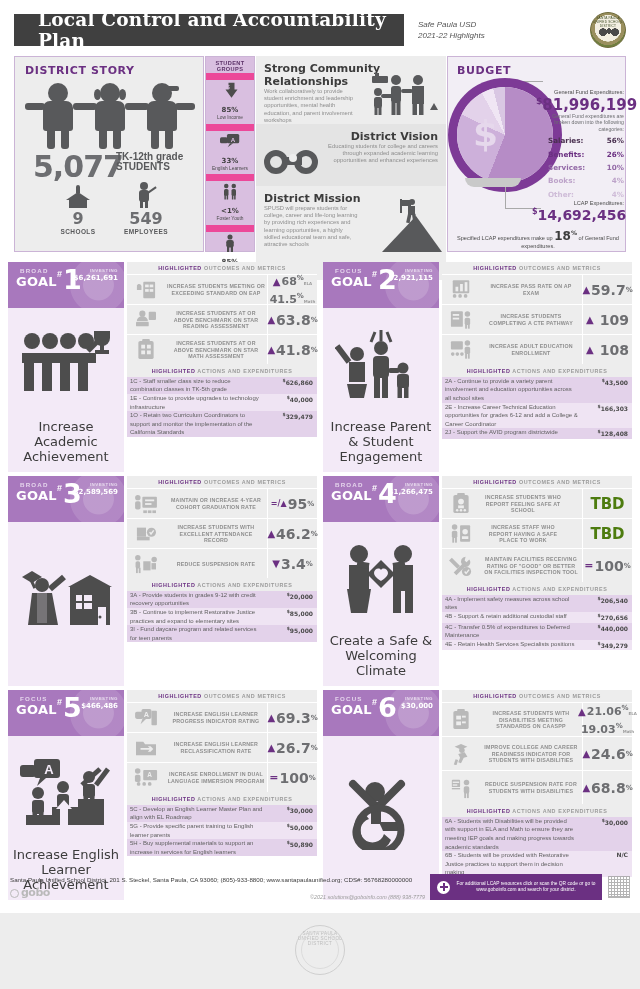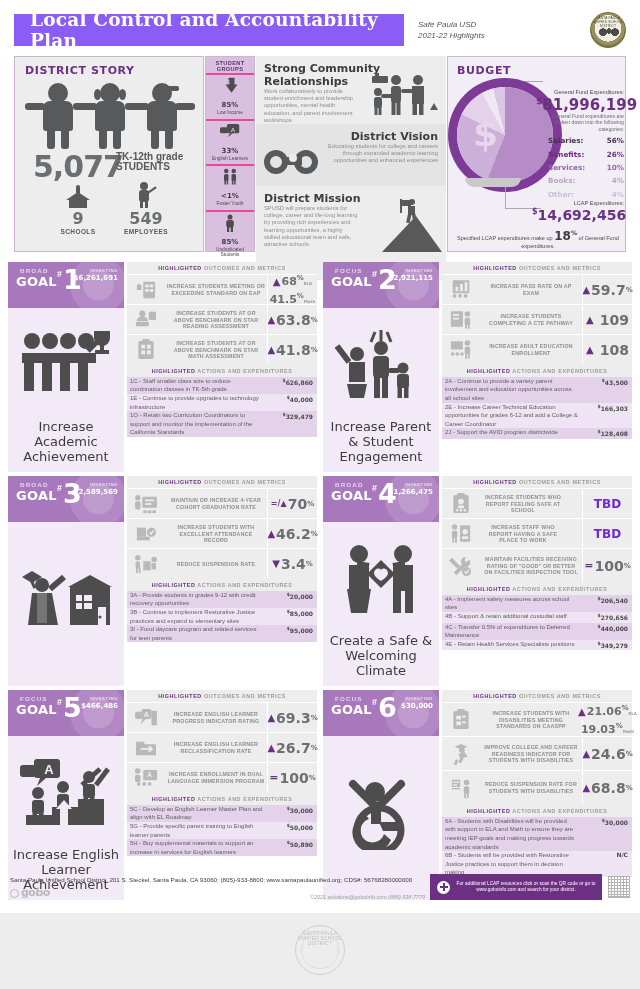--- a/index.html
+++ b/index.html
@@ -7,21 +7,21 @@
     width:640px; height:989px;
     background:#ffffff;
     font-family:"Liberation Sans", sans-serif;
     color:#4a4a4a;
     overflow:hidden;
   }
   .page { position:relative; width:640px; height:989px; background:#ffffff; }
 
   
   .titlebar { position:absolute; left:14px; top:14px; width:390px; height:32px;
-    background:#8b5cf6; display:flex; align-items:center; padding-left:16px; }
+    background:#404040; display:flex; align-items:center; padding-left:24px; }
   .titlebar .t { color:#fff; font-family:"DejaVu Serif", serif; font-weight:bold;
     font-size:18.5px; letter-spacing:.2px; }
   .hdr-sub { position:absolute; left:418px; top:19px; width:130px;
     font-style:italic; font-size:8px; line-height:11px; color:#555; }
   .seal { position:absolute; right:14px; top:12px; width:36px; height:36px; border-radius:50%;
     background:radial-gradient(circle at 50% 45%, #f3efe2 0 52%, #9a8f5e 53% 66%, #6f7f3f 67% 100%);
     border:1.6px solid #6e6a3a; overflow:hidden; }
   .seal .sealtxt { position:absolute; inset:0; font-size:3.2px; color:#3c4a22; text-align:center;
     padding-top:3px; letter-spacing:.2px; }
   .seal .sealfig { position:absolute; left:8px; top:12px; width:20px; height:12px;
@@ -63,21 +63,21 @@
   .teachericon .h { position:absolute; left:6px; top:0; width:8px; height:8px; border-radius:50%; background:#58595b;}
   .teachericon .b { position:absolute; left:5px; top:8px; width:10px; height:12px; background:#58595b; border-radius:3px;}
   .teachericon .l1 { position:absolute; left:6px; top:19px; width:3px; height:7px; background:#58595b;}
   .teachericon .l2 { position:absolute; left:11px; top:19px; width:3px; height:7px; background:#58595b;}
   .teachericon .pt { position:absolute; left:13px; top:7px; width:10px; height:2px; background:#58595b; transform:rotate(-35deg);}
 
   
   .p-groups { left:191px; top:0; width:50px; height:196px; background:#d9bfe0; }
   .grp-hdr { text-align:center; font-size:5.6px; font-weight:bold; color:#5c3268;
     letter-spacing:.4px; padding:3px 0 1px; }
-  .grp { text-align:center; padding:2px 0 3px; border-top:2px solid #ec4899; }
+  .grp { text-align:center; padding:2px 0 3px; border-top:7px solid #ec4899; }
   .grp .gi { height:18px; position:relative; margin-bottom:1px; }
   .grp .gn { font-size:12px; font-weight:bold; color:#3f3f3f; font-family:"DejaVu Sans", sans-serif;}
   .grp .gn span { font-size:7px; }
   .grp .gl { font-size:4.8px; color:#4a4a4a; line-height:5.5px; }
 
   
   .p-mid { left:242px; top:0; width:190px; height:224px; background:#ededed; border:none;}
   .mid-block { padding:6px 8px; position:relative; }
   .mid-block.alt { background:#e4e4e4; }
   .mid-h { font-size:11px; font-weight:bold; color:#3c3c3c; font-family:"DejaVu Sans", sans-serif; }
@@ -164,21 +164,21 @@
   .mrow .mi { width:38px; display:flex; align-items:center; justify-content:center; }
   .mrow .mt { flex:1; font-size:5.3px; line-height:6.6px; text-align:center; color:#8e8e8e;
     display:flex; align-items:center; justify-content:center; padding:3px 2px; font-weight:bold; letter-spacing:.2px;}
   .mrow .mv { width:50px; display:flex; align-items:center; justify-content:center;
     font-size:14px; font-weight:bold; color:#6d6e71; font-family:"DejaVu Sans", sans-serif;
     border-left:1px solid #fff; }
   .mrow .mv .arrow { color:#6b3082; font-size:10px; margin-right:1px; }
   .mrow .mv sup { font-size:7px; }
   .mrow .mv .tiny { font-size:4px; color:#9b9b9b; }
   .mrow .mv.two { flex-direction:column; font-size:11px; line-height:12px; }
-  .mrow .mv.tbd { font-size:12px; color:#6d28d9;margin-left:16px; }
+  .mrow .mv.tbd { font-size:15px; color:#4d7c0f;margin-left:16px; }
   .arow { display:flex; font-size:6px; line-height:8.6px; }
   .arow .at { flex:1; padding:0 3px; color:#5f5f5f; }
   .arow .av { width:50px; text-align:right; padding:0 4px; font-weight:bold; color:#4a4a4a;
     font-size:6px; font-family:"DejaVu Sans", sans-serif;}
   .arow .av sup{font-size:4.5px;}
   .arow.odd .at,.arow.odd .av { background:#e3d2ea; }
   .arow.even .at,.arow.even .av { background:#efe4f3; }
   .picL { fill:#4d4d4d; }
   .mi svg { fill:#b9b9b9; }
 
@@ -700,21 +700,21 @@
                   <rect x="12" y="6" width="10" height="2" fill="#ededed"></rect>
                   <rect x="12" y="10" width="7" height="2" fill="#ededed"></rect>
                   <rect x="10" y="18" width="4" height="3"></rect>
                   <rect x="15" y="18" width="4" height="3"></rect>
                   <rect x="20" y="18" width="4" height="3"></rect>
                 </svg>
               </div>
             <div class="mt">MAINTAIN OR INCREASE 4-YEAR COHORT GRADUATION RATE</div>
             <div class="mv">
                 <span class="arrow" style="font-size:8px">=/▲</span>
-                <span>70</span>
+                <span>95</span>
                 <sup>%</sup>
               </div>
           </div>
           <div class="mrow" style="height:30px">
             <div class="mi">
                 <svg width="22" height="20" viewBox="0 0 24 22">
                   <path d="M2 4h10v10H2z"></path>
                   <path d="M2 14h14v4H2z"></path>
                   <circle cx="18" cy="9" r="5"></circle>
                   <path d="M16 9l1.5 2 3-4" stroke="#ededed" stroke-width="1.6" fill="none"></path>

